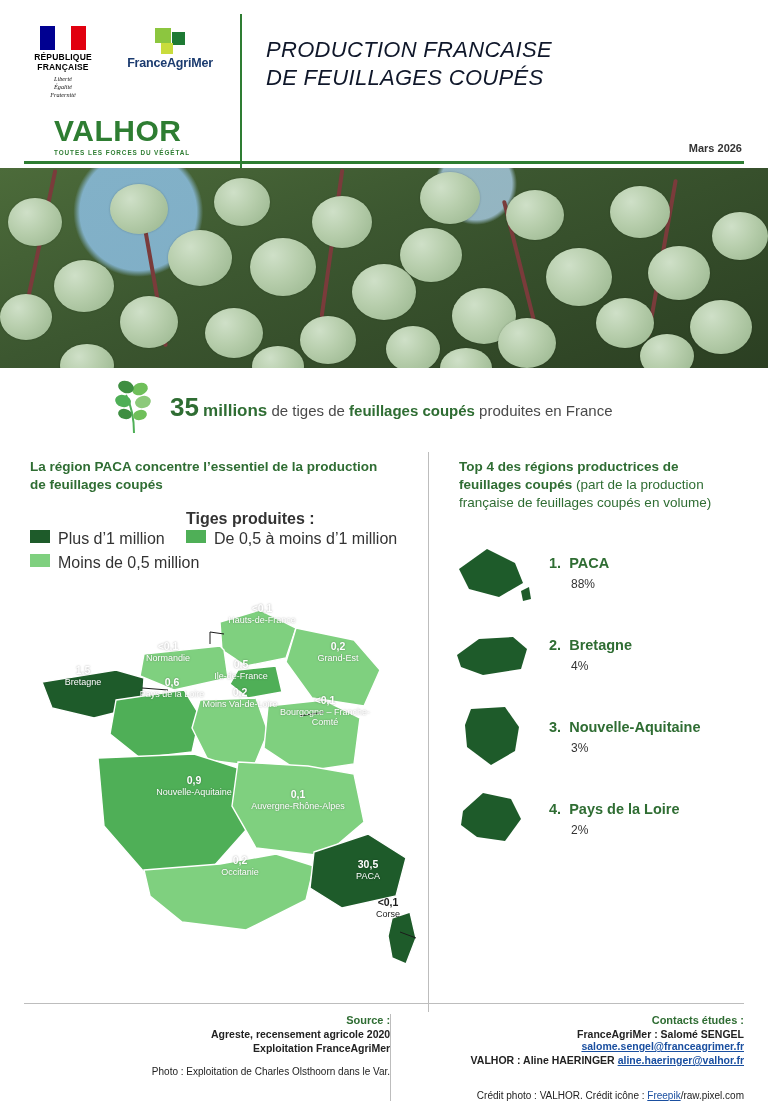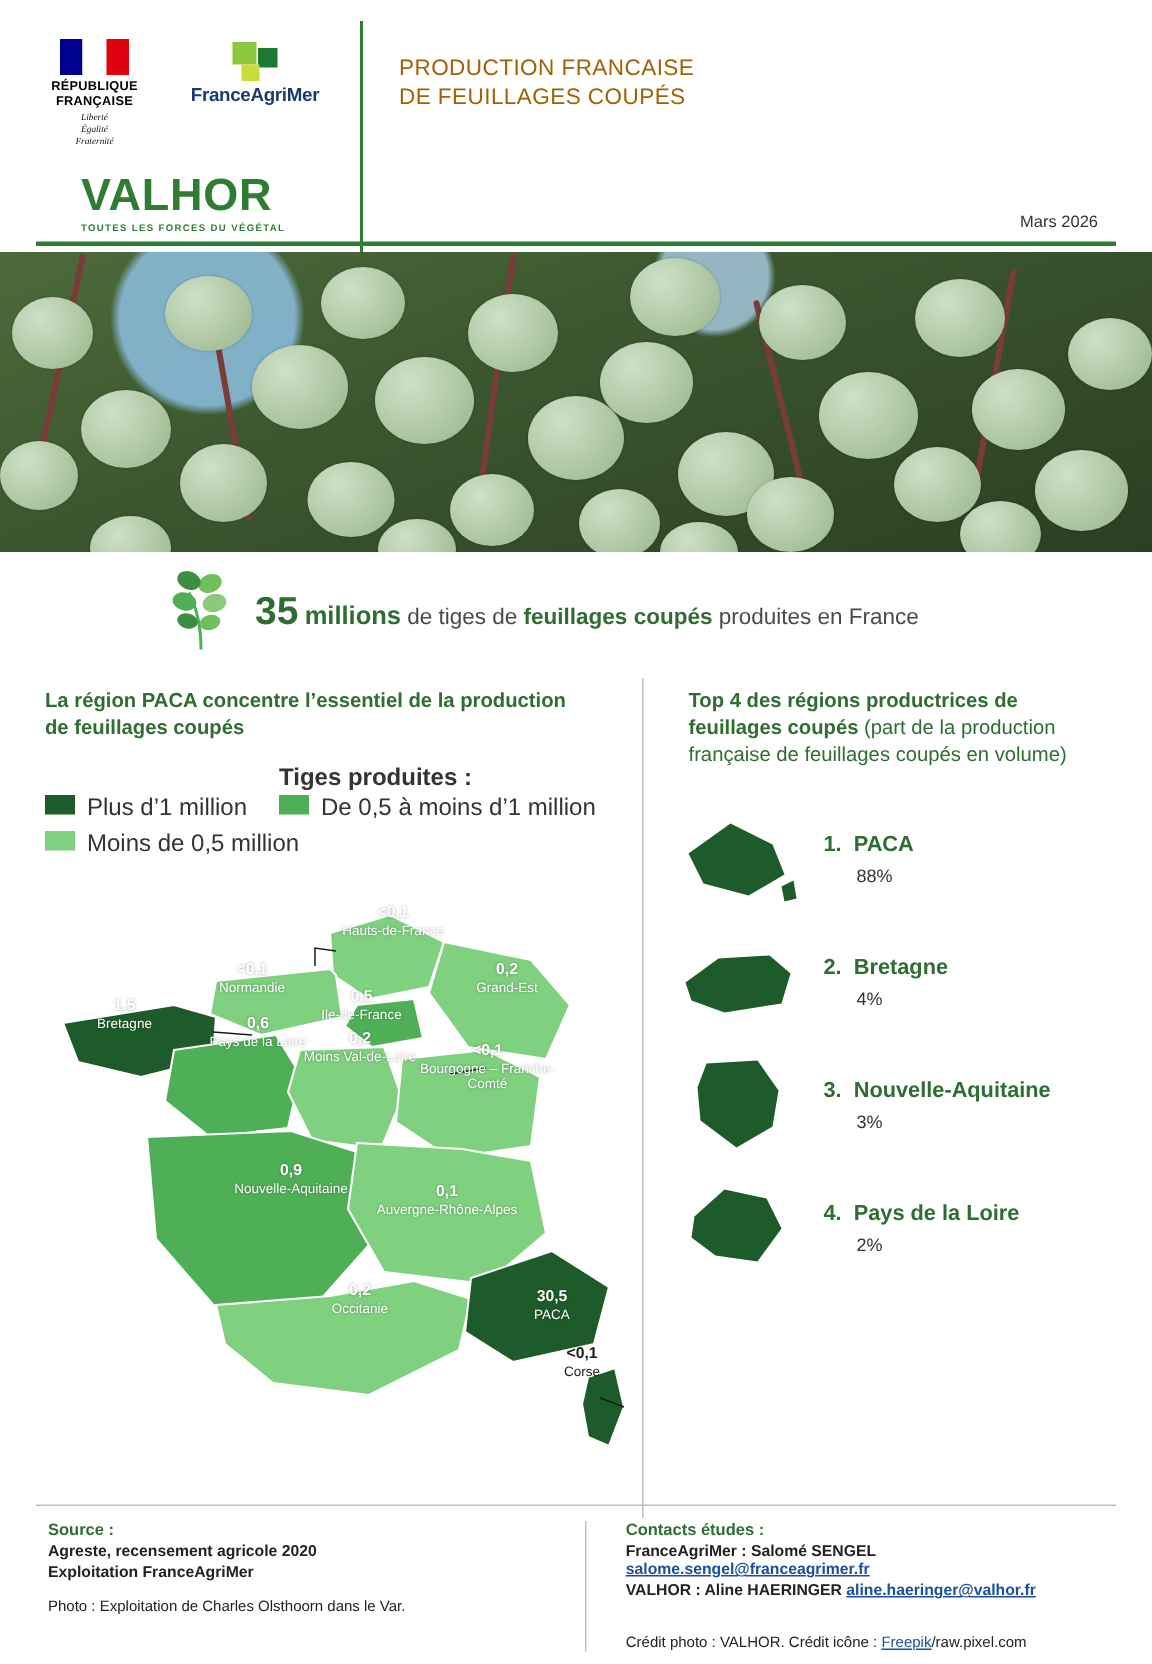--- a/index.html
+++ b/index.html
@@ -72,31 +72,32 @@
 
   .title-block {
     flex: 1 1 auto;
     border-left: 2px solid #2E7D32;
     margin-left: 16px;
     padding: 22px 0 0 24px;
     position: relative;
   }
   .title-block h1 {
     margin: 0;
-    font-size: 15px;
+    font-size: 22px;
     line-height: 1.28;
     font-weight: normal;
-    color: #a16207;
+    color: #0f172a;
     letter-spacing: .3px;
+    font-style: italic;
   }
   .date {
     position: absolute;
-    right: 12px; bottom: 14px;
+    right: 2px; bottom: 14px;
     font-size: 11px;
-    font-weight: normal;
+    font-weight: bold;
     color: #333;
   }
   .header-rule {
     position:absolute; left:24px; right:24px; bottom: 4px;
     height: 3px; background:#2E7D32;
   }
 
   
   .photo {
     height: 200px;
@@ -197,20 +198,21 @@
   .top4-txt { padding-top: 2px; }
   .top4-name { font-size: 14.5px; font-weight: bold; color:#2F6D33; }
   .top4-name .rank { color:#2F6D33; }
   .top4-pct { font-size: 12px; color:#333; margin-top: 6px; margin-left: 22px; }
 
   
   .footer {
     position:absolute; left:0; right:0; bottom:0;
     height: 118px;
     padding: 12px 24px;
+    text-align: right;
   }
   .footer-rule { height:1px; background:#bdbdbd; margin-bottom: 10px; }
   .footer-cols { display:flex; }
   .f-left { width: 372px; padding-left: 8px; }
   .f-right { flex:1 1 auto; padding-left: 26px; border-left: 1px solid #bdbdbd;}
   .f-title { font-size: 11px; font-weight:bold; color:#2F6D33; }
   .f-line { font-size: 10.5px; color:#222; font-weight: bold; margin-top: 2px; }
   .f-small { font-size: 10px; color:#222; margin-top: 12px; }
   a.mail { color:#1a4fa0; text-decoration: underline; }
   .f-credit { font-size: 10px; color:#222; margin-top: 24px; }

